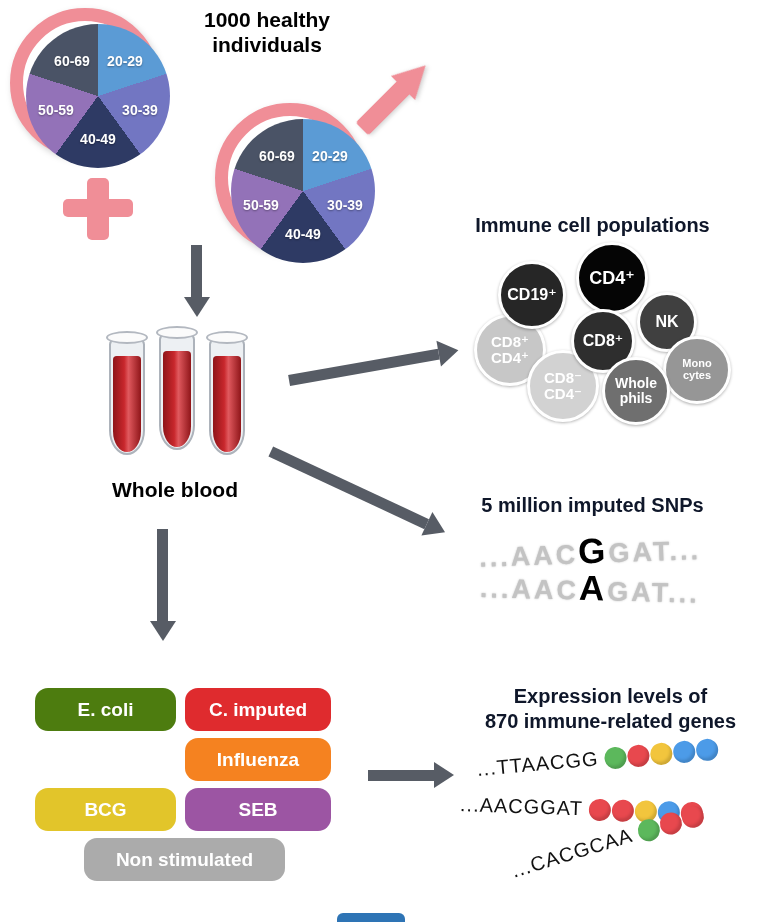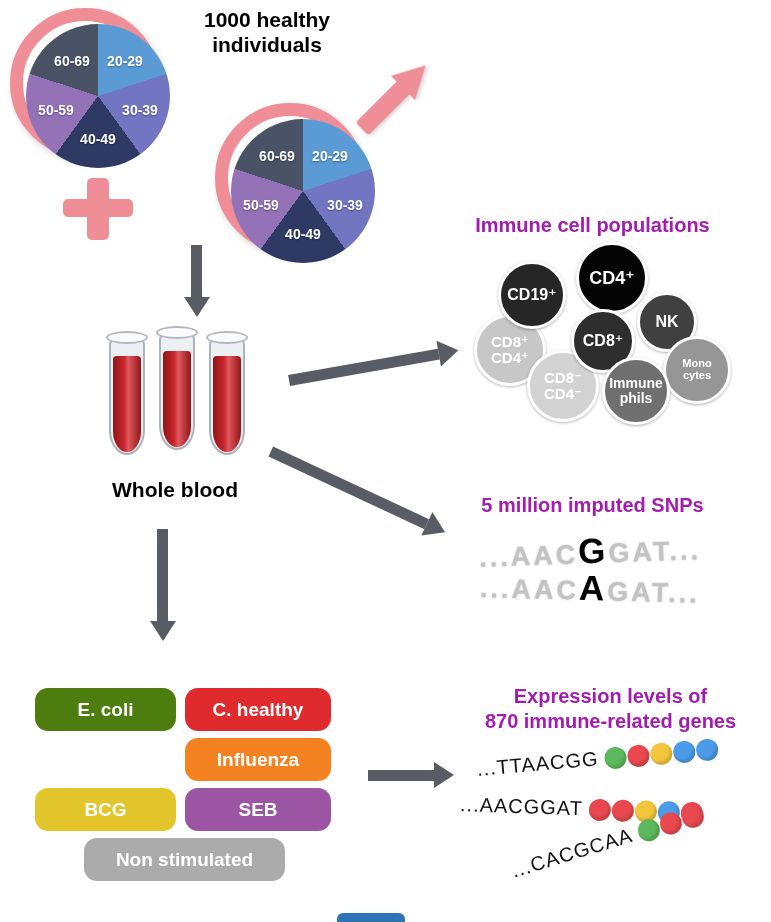--- a/index.html
+++ b/index.html
@@ -48,21 +48,21 @@
     border:2px solid #ADB3BB; border-radius:10px 10px 19px 19px / 8px 8px 26px 26px; }
   .blood { position:absolute; left:5px; top:24px; width:28px; height:96px;
     background:linear-gradient(90deg,#8F1519 0%,#C8272C 40%,#E0595E 55%,#8F1519 100%);
     border-radius:4px 4px 15px 15px / 4px 4px 22px 22px; }
   .rim { position:absolute; left:-2px; top:-1px; width:42px; height:13px; background:#FBFBFB;
     border:2px solid #B3B8C0; border-radius:50%; }
   .wb-label { position:absolute; left:80px; top:478px; width:190px; text-align:center;
     font-size:21px; font-weight:bold; color:#000; }
 
   
-  .sec-title { position:absolute; text-align:center; font-weight:bold; font-size:20px; color:#a21caf; }
+  .sec-title { position:absolute; text-align:center; font-weight:bold; font-size:20px; color:#0f172a; }
   .immune-title { left:450px; top:214px; width:285px; }
   .snp-title { left:450px; top:494px; width:285px; }
   .expr-title { left:458px; top:684px; width:305px; white-space:pre-line; line-height:1.25; }
 
   
   .cell { position:absolute; border-radius:50%; border:3px solid #fff; color:#fff; font-weight:bold;
     display:flex; align-items:center; justify-content:center; text-align:center;
     line-height:1.05; box-shadow:0 1px 3px rgba(0,0,0,0.3); }
   .cell span { white-space:pre-line; }
   .c-cd19   { left:498px; top:261px; width:68px; height:68px; font-size:16px; z-index:2; }
@@ -198,33 +198,33 @@
   </div>
   <div class="cell c-mono" style="background-color: rgb(150, 150, 150);">
     <span>Mono
 cytes</span>
   </div>
   <div class="cell c-cd8n" style="background-color: rgb(210, 210, 210);">
     <span>CD8⁻
 CD4⁻</span>
   </div>
   <div class="cell c-neutro" style="background-color: rgb(111, 111, 111);">
-    <span>Immune
+    <span>Whole
 phils</span>
   </div>
 
   <div class="sec-title snp-title">5 million imputed SNPs</div>
   <div class="snp-row snp-r1"><span>...AAC</span><span class="variant">G</span><span>GAT...</span></div>
   <div class="snp-row snp-r2"><span>...AAC</span><span class="variant">A</span><span>GAT...</span></div>
 
   <div class="pill pill-ecoli" style="background-color: #4d7c0f;">
     <span>E. coli</span>
   </div>
   <div class="pill pill-calb" style="background-color: rgb(223, 43, 46);">
-    <span>C. healthy</span>
+    <span>C. imputed</span>
   </div>
   <div class="pill pill-bcg" style="background-color: rgb(226, 197, 42);">
     <span>BCG</span>
   </div>
   <div class="pill pill-infl" style="background-color: rgb(245, 130, 32);">
     <span>Influenza</span>
   </div>
   <div class="pill pill-seb" style="background-color: rgb(156, 85, 163);">
     <span>SEB</span>
   </div>

